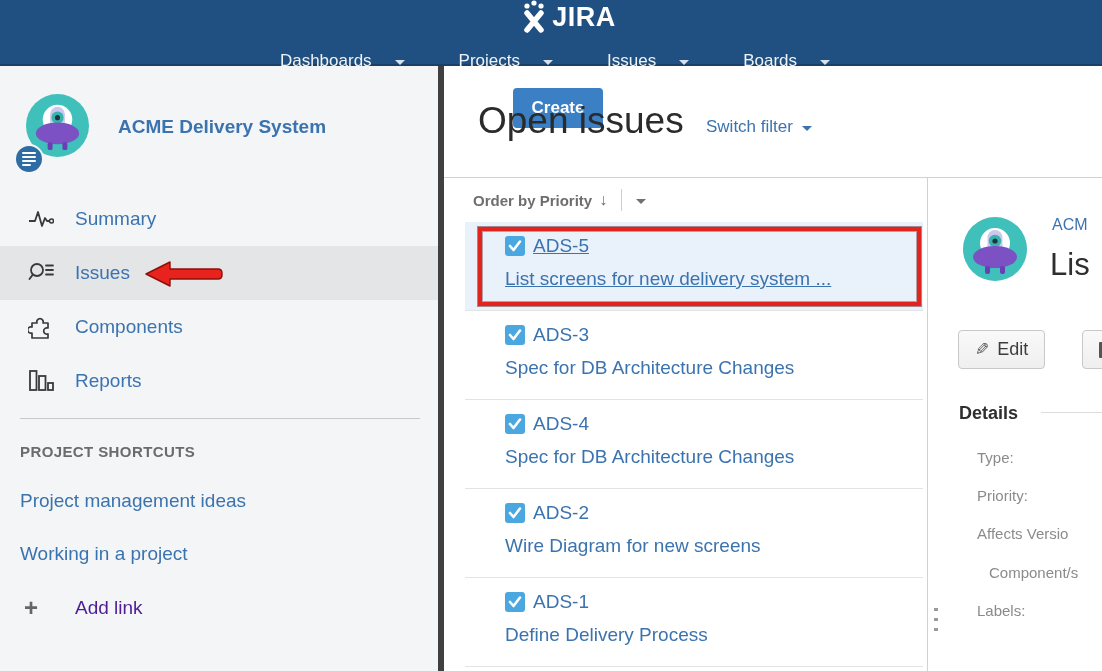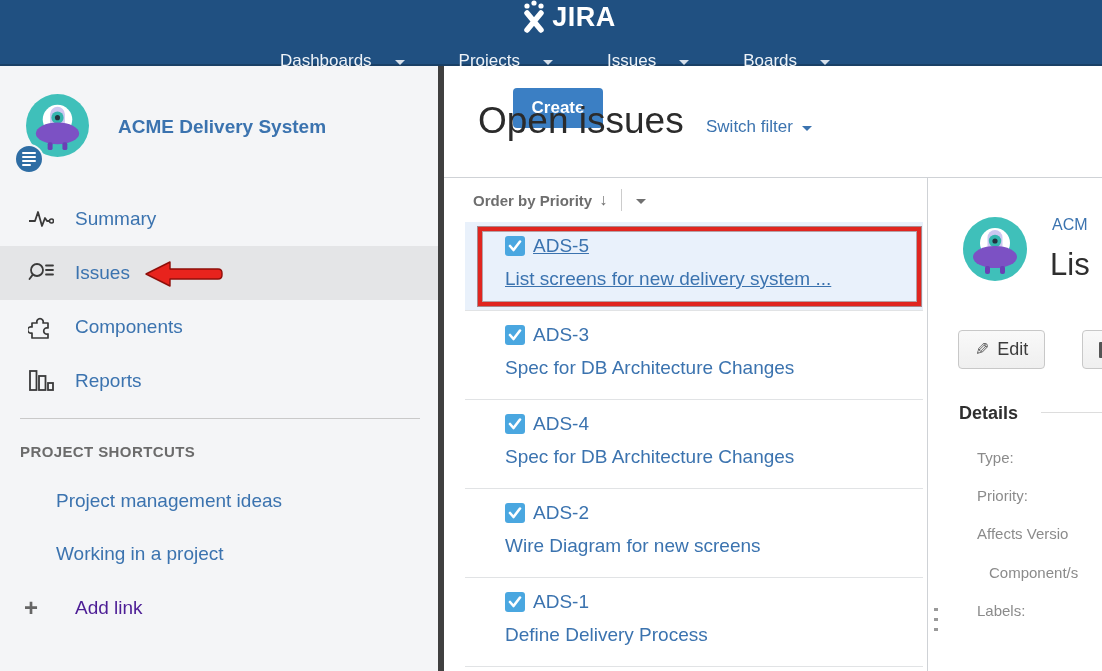--- a/index.html
+++ b/index.html
@@ -33,21 +33,21 @@
                   color:#3b73af; cursor:pointer; }
   .menu { position:absolute; top:126px; left:0; right:0; }
   .menu-item { height:54px; display:flex; align-items:center; padding-left:28px; cursor:pointer; }
   .menu-item.selected { background:#e4e5e7; }
   .menu-icon { width:26px; height:26px; margin-right:21px; flex:0 0 auto; }
   .menu-label { font-size:19px; color:#3b73af; }
   .annot-arrow { margin-left:14px; margin-top:2px; }
   .side-divider { position:absolute; top:352px; left:20px; right:18px; border-top:1px solid #c9c9c9; }
   .shortcuts-heading { position:absolute; top:377px; left:20px; font-size:15px; font-weight:bold;
                        color:#6b6b6b; letter-spacing:.4px; }
-  .shortcut-link { position:absolute; left:20px; font-size:19px; color:#3b73af; cursor:pointer;margin-left:36px; }
+  .shortcut-link { position:absolute; left:20px; font-size:19px; color:#3b73af; cursor:pointer; }
   .shortcut-1 { top:424px; }
   .shortcut-2 { top:477px; }
   .add-link { position:absolute; top:528px; left:24px; display:flex; align-items:center; cursor:pointer; }
   .plus-glyph { font-size:24px; font-weight:bold; color:#666; width:51px; }
   .add-link-label { font-size:19px; color:#4c1d95; }
 
   
   .page-title { position:absolute; top:100px; left:478px; font-size:37px; font-weight:300; color:#2b2b2b; }
   .switch-filter { position:absolute; top:117px; left:706px; display:flex; align-items:center; gap:9px;
                    font-size:17px; color:#3b73af; cursor:pointer; }

